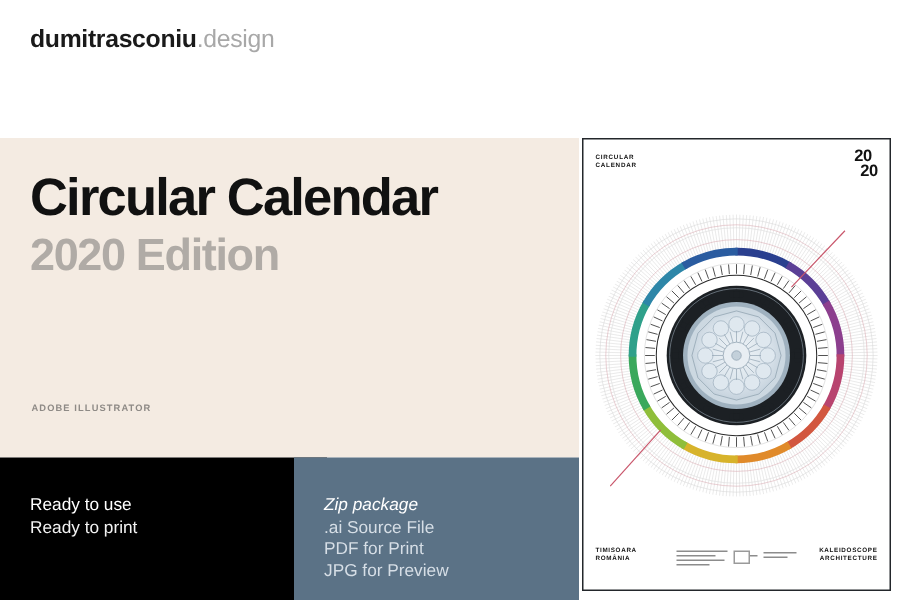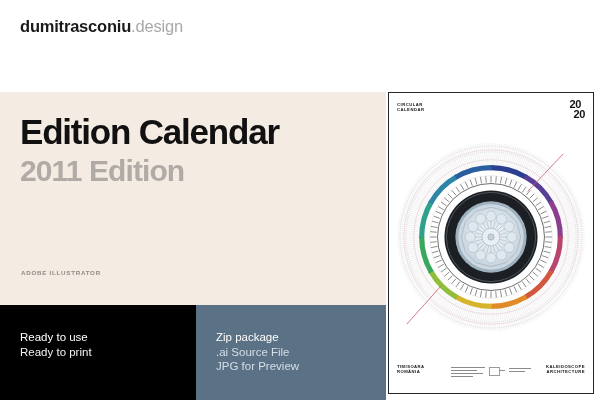--- a/index.html
+++ b/index.html
@@ -118,21 +118,21 @@
     top: 25px;
   }
   .panel li {
     font-size: 11.5px;
     line-height: 14.6px;
     white-space: nowrap;
   }
   .panel-dark li { color: #f2f2f2; }
   .panel-dark li:first-child { color: #ffffff; }
   .panel-slate li { color: #d6dee6; }
-  .panel-slate li:first-child { color: #ffffff; }
+  .panel-slate li:first-child { color: #ffffff; font-style: italic; }
 
   
   .poster-area {
     position: absolute;
     left: 386px;
     top: 0;
     width: 214px;
     height: 400px;
     background: #ffffff;
   }
@@ -232,36 +232,37 @@
 
 <div id="stage">
 
   <div class="header">
     <div class="brand">
       <span class="brand-main">dumitrasconiu</span><span class="brand-suffix">.design</span>
     </div>
   </div>
 
   <div class="title-block">
-    <h1 class="title-main">Edition Calendar</h1>
-    <h2 class="title-sub">2011 Edition</h2>
+    <h1 class="title-main">Circular Calendar</h1>
+    <h2 class="title-sub">2020 Edition</h2>
     <div class="title-software">ADOBE ILLUSTRATOR</div>
   </div>
 
   <div class="panel panel-dark">
     <ul>
       <li>Ready to use</li>
       <li>Ready to print</li>
     </ul>
   </div>
 
   <div class="panel panel-slate">
     <ul>
       <li>Zip package</li>
       <li>.ai Source File</li>
+      <li>PDF for Print</li>
       <li>JPG for Preview</li>
     </ul>
   </div>
 
   <div class="poster-area">
     <div class="poster">
 
       <div class="poster-head-left">
         <div>CIRCULAR</div>
         <div>CALENDAR</div>

